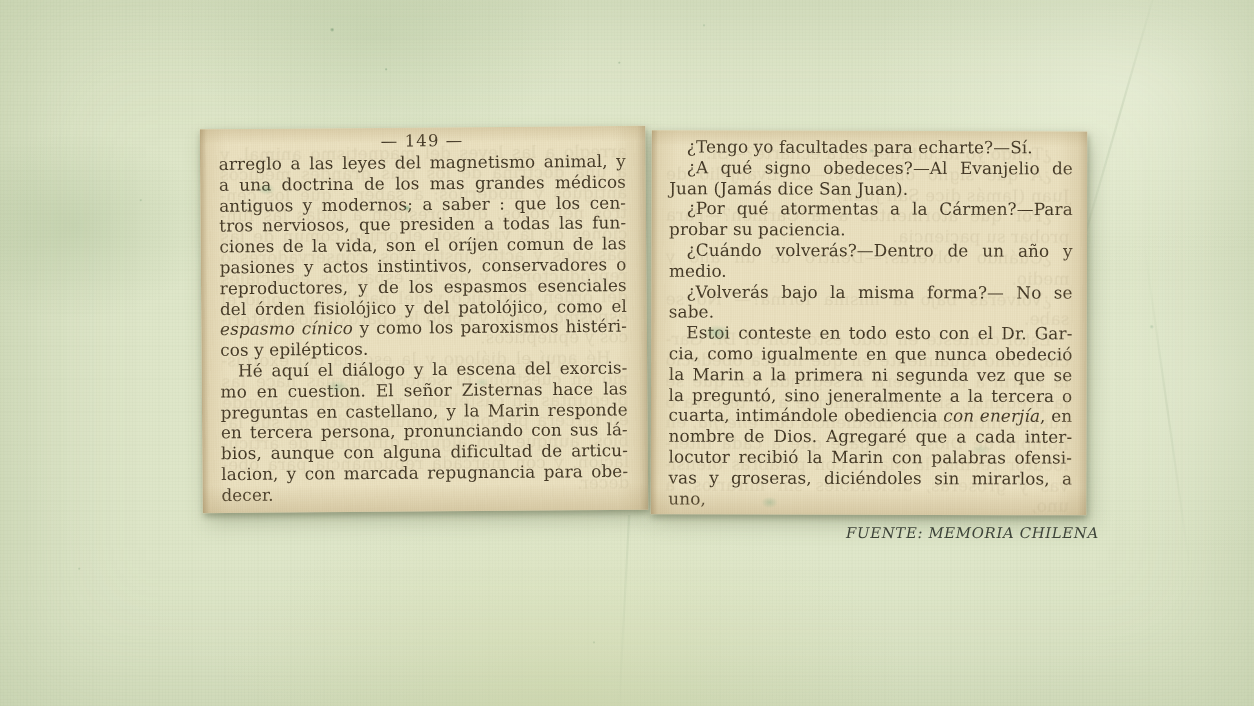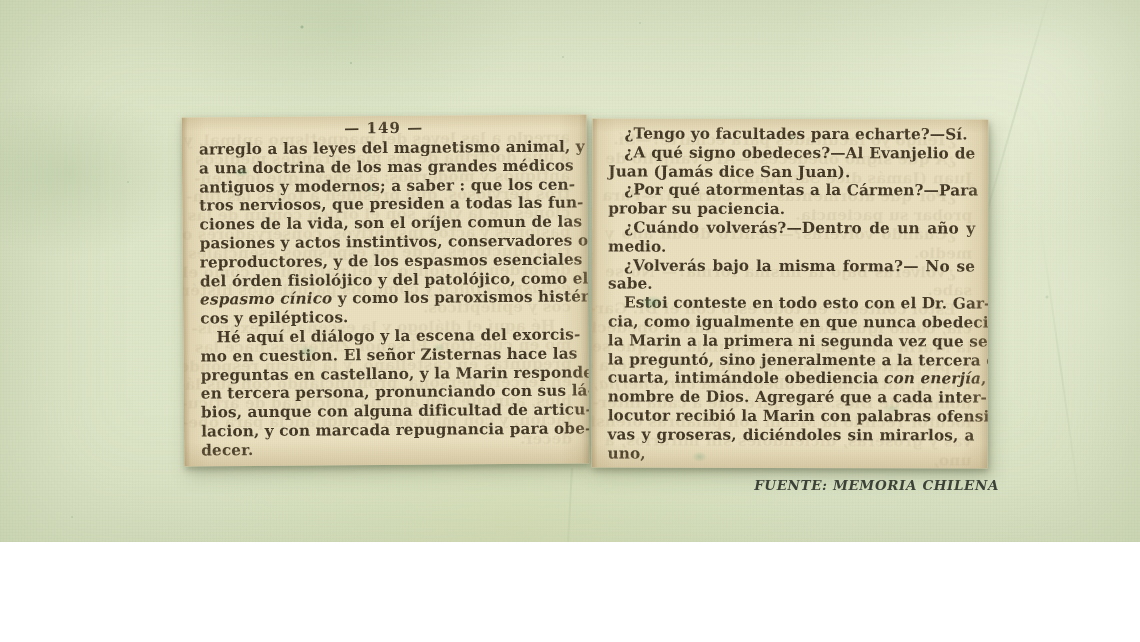--- a/index.html
+++ b/index.html
@@ -7,41 +7,40 @@
     --paper:#e9dfbe;
     --ink:#3e3321;
     --caption-ink:#3c4238;
   }
   html,body{margin:0;padding:0;}
   body{
     width:1140px;height:642px;overflow:hidden;
     font-family:"DejaVu Serif","Liberation Serif",serif;
   }
   .scene{
-    position:relative;width:1140px;height:542px;overflow:hidden;
+    position:relative;width:1140px;height:642px;overflow:hidden;
     background-color:var(--bg);
     background-image:
       radial-gradient(circle 3px at 302px 27px, rgba(85,130,90,.55), rgba(85,130,90,0) 70%),
       radial-gradient(circle 2px at 351px 63px, rgba(95,140,100,.5), rgba(95,140,100,0) 70%),
       radial-gradient(circle 2px at 563px 57px, rgba(95,140,100,.4), rgba(95,140,100,0) 70%),
       radial-gradient(circle 2px at 640px 23px, rgba(105,150,110,.35), rgba(105,150,110,0) 70%),
       radial-gradient(circle 3px at 1047px 297px, rgba(105,150,115,.3), rgba(105,150,115,0) 70%),
       radial-gradient(circle 2px at 72px 517px, rgba(105,145,105,.35), rgba(105,145,105,0) 70%),
       radial-gradient(circle 2px at 540px 584px, rgba(105,145,105,.3), rgba(105,145,105,0) 70%),
       radial-gradient(circle 2px at 128px 182px, rgba(100,145,105,.35), rgba(100,145,105,0) 70%),
       radial-gradient(ellipse 180px 120px at 6% 32%, rgba(150,175,130,.28), rgba(150,175,130,0) 70%),
       radial-gradient(ellipse 260px 150px at 30% 5%, rgba(158,183,138,.22), rgba(158,183,138,0) 70%),
       radial-gradient(ellipse 320px 220px at 90% 12%, rgba(238,243,222,.65), rgba(238,243,222,0) 75%),
       radial-gradient(ellipse 420px 240px at 45% 98%, rgba(213,220,175,.5), rgba(213,220,175,0) 75%),
       radial-gradient(ellipse 260px 200px at 97% 55%, rgba(232,238,214,.5), rgba(232,238,214,0) 75%),
       radial-gradient(ellipse 760px 520px at 52% 45%, rgba(244,247,228,.28), rgba(244,247,228,0) 85%),
       repeating-linear-gradient(0deg, rgba(120,140,100,.03) 0 1px, rgba(0,0,0,0) 1px 3px),
       repeating-linear-gradient(90deg, rgba(120,140,100,.03) 0 1px, rgba(0,0,0,0) 1px 3px);
     box-shadow:inset 0 0 120px rgba(130,150,105,.28);
-    font-weight:bold;
   }
   .crease{position:absolute;pointer-events:none;opacity:.5;}
   .crease-a{left:1008px;top:-30px;width:2px;height:330px;transform:rotate(16deg);
     background:linear-gradient(180deg, rgba(150,172,138,0), rgba(150,172,138,.45) 40%, rgba(150,172,138,0));}
   .crease-b{left:566px;top:468px;width:2px;height:190px;transform:rotate(3deg);
     background:linear-gradient(180deg, rgba(150,172,138,.4), rgba(150,172,138,0));}
   .crease-c{left:1060px;top:220px;width:2px;height:300px;transform:rotate(-8deg);
     background:linear-gradient(180deg, rgba(150,172,138,0), rgba(150,172,138,.35) 50%, rgba(150,172,138,0));}
 
   .page{

